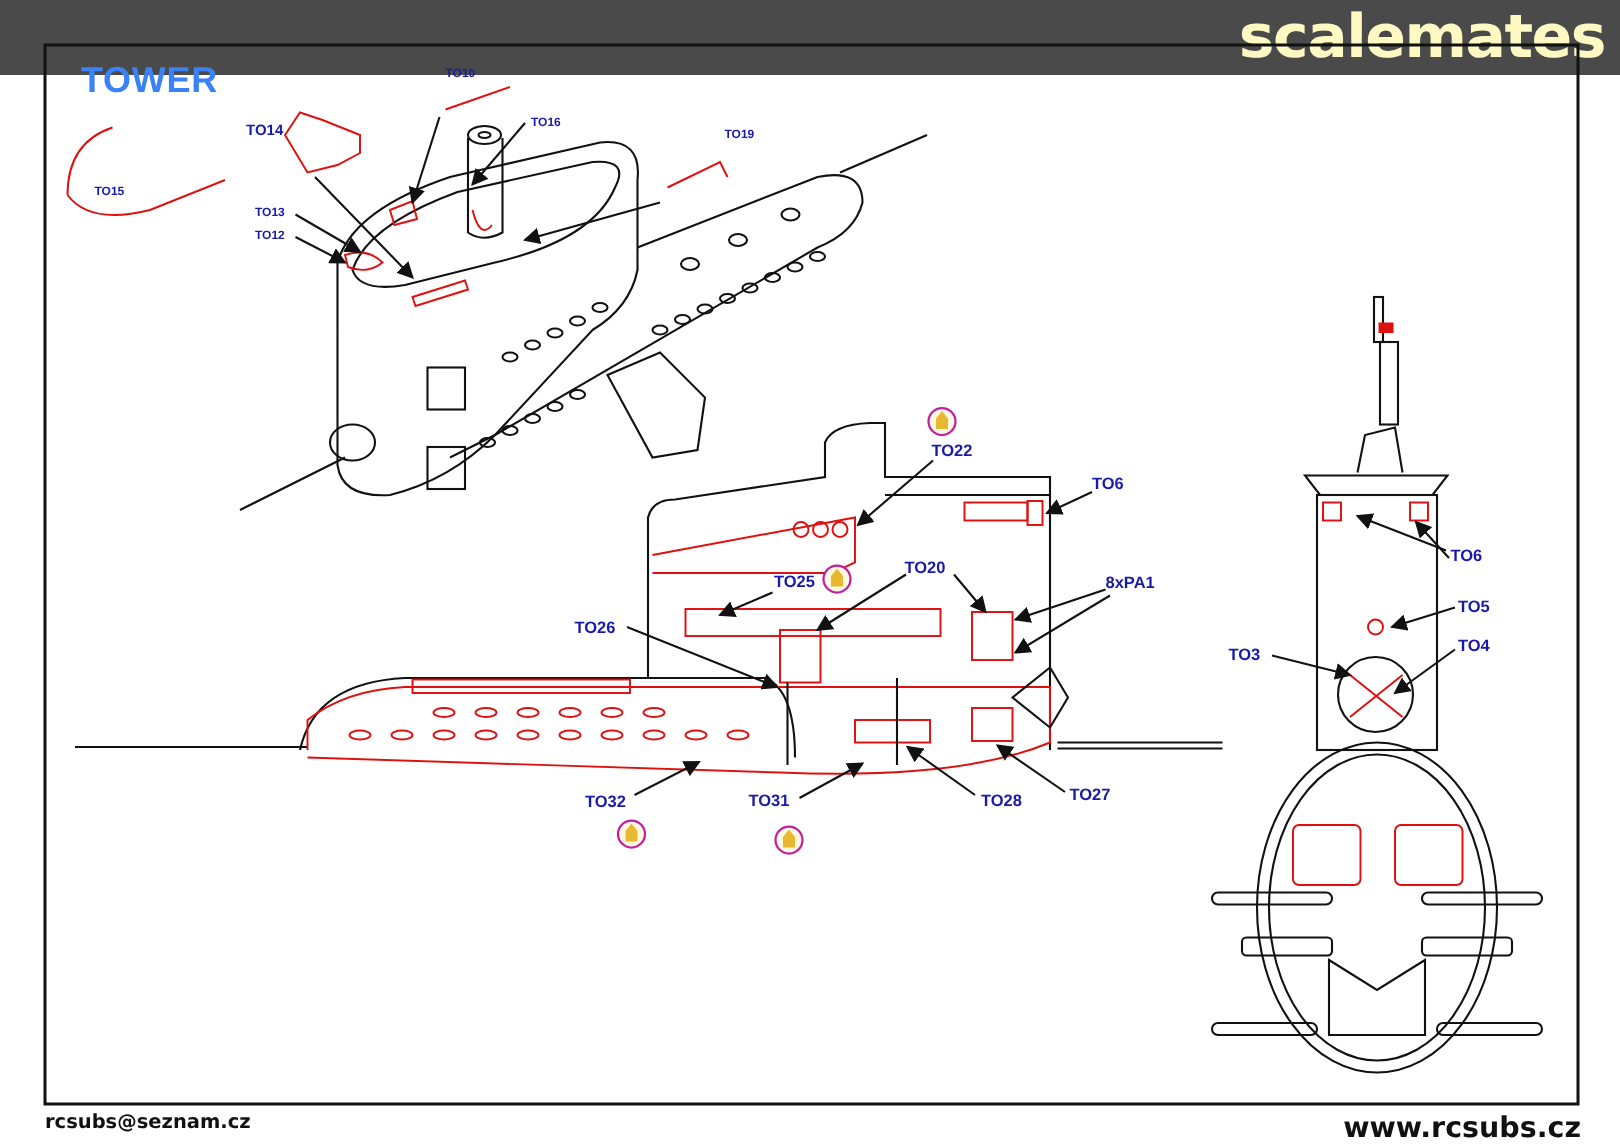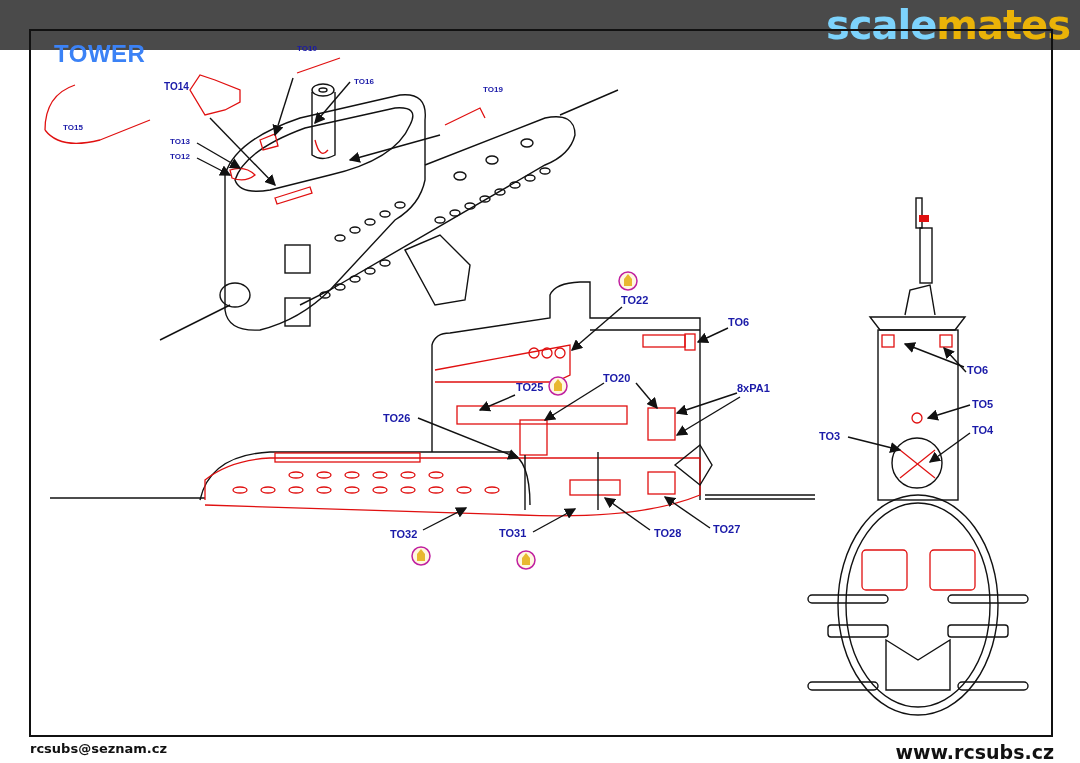--- a/index.html
+++ b/index.html
@@ -1,20 +1,20 @@
 <!DOCTYPE html>
 <html><head>
 <meta charset="utf-8">
 <style>
   html,body{margin:0;padding:0;background:#fff;}
   body{width:1080px;height:763px;position:relative;overflow:hidden;font-family:"Liberation Sans",sans-serif;}
   .topbar{position:absolute;left:0;top:0;width:1080px;height:50px;background:#4a4a4a;}
   .brand{position:absolute;right:10px;top:2px;font-family:"DejaVu Sans",sans-serif;font-weight:bold;font-size:40px;letter-spacing:-1px;line-height:46px;}
-  .brand .b1{color:#7dd3fc;}
-  .brand .b2{color:#eab308;}
+  .brand .b1{color:#fef9c3;}
+  .brand .b2{color:#fef9c3;}
   .frame{position:absolute;left:29px;top:29px;width:1024px;height:708px;border:2px solid #111;box-sizing:border-box;}
   .title{position:absolute;left:54px;top:40px;font-size:24px;font-weight:bold;color:#3b82f6;letter-spacing:0.5px;}
   .footer-left{position:absolute;left:30px;top:741px;font-family:"DejaVu Sans",sans-serif;font-weight:bold;font-size:13px;color:#111;}
   .footer-right{position:absolute;right:26px;top:741px;font-family:"DejaVu Sans",sans-serif;font-weight:bold;font-size:19px;color:#111;}
   svg.diagram{position:absolute;left:0;top:0;}
   .lbl{font-family:"Liberation Sans",sans-serif;font-weight:bold;fill:#1a1aa8;}
   .blk{fill:none;stroke:#111;stroke-width:1.4;}
   .red{fill:none;stroke:#e01010;stroke-width:1.3;}
   .arrow{stroke:#111;stroke-width:1.4;fill:none;}
 </style>

